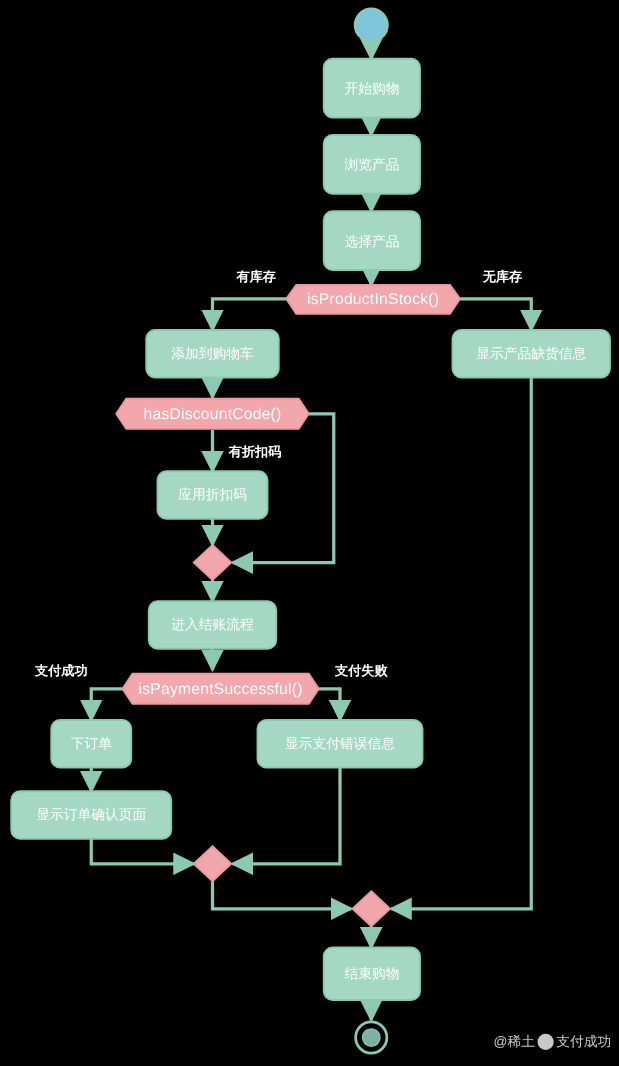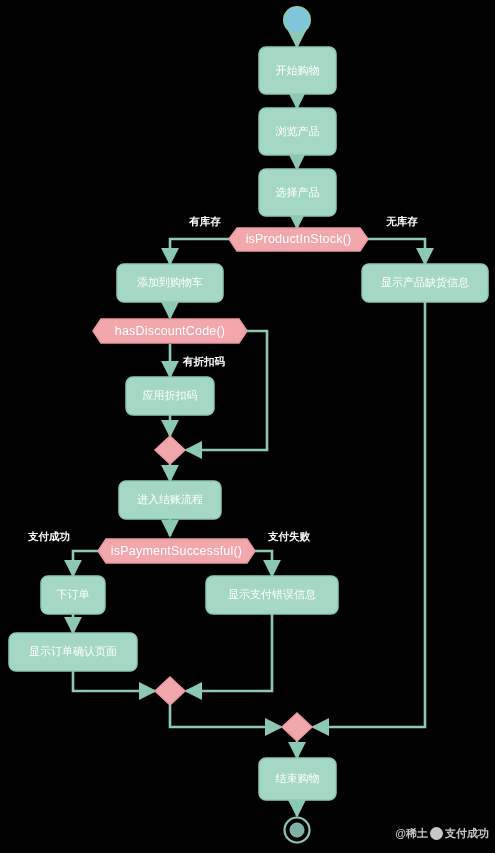--- a/index.html
+++ b/index.html
@@ -51,21 +51,21 @@
     bottom: 12px;
     display: flex;
     align-items: center;
     gap: 2px;
     opacity: 0.82;
   }
   .watermark-text {
     color: #f2f2f2;
     font-family: "Liberation Sans", "DejaVu Sans", sans-serif;
     font-size: 11px;
-    font-weight: bold;
+    font-weight: normal;
     letter-spacing: 0px;
     text-shadow: 0 0 1px rgba(0,0,0,.8);
   }
   .watermark-logo {
     width: 13px;
     height: 13px;
     border-radius: 50%;
     background: #f4f4f4;
     display: inline-block;
     flex: 0 0 auto;

